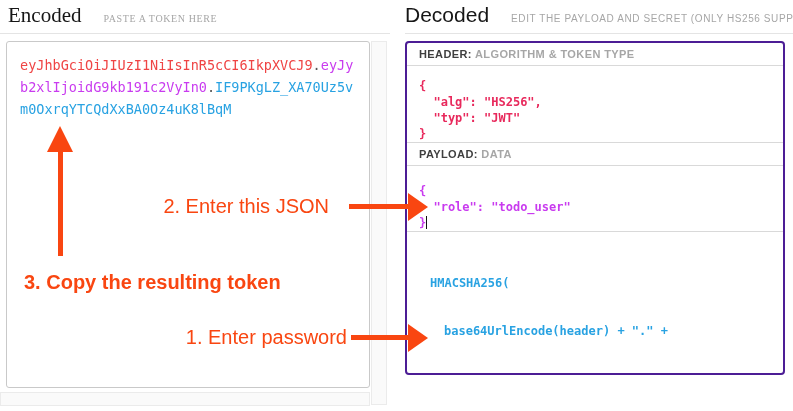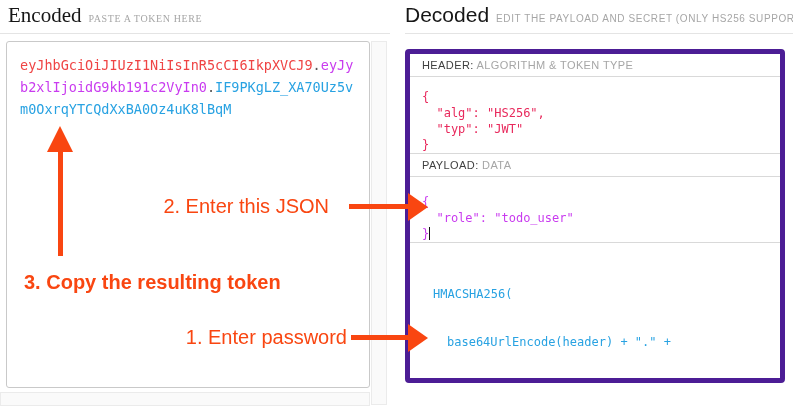--- a/index.html
+++ b/index.html
@@ -2,43 +2,43 @@
 <html><head>
 <meta charset="utf-8">
 <style>
   * { margin:0; padding:0; box-sizing:border-box; }
   html,body { width:793px; height:411px; background:#fff; overflow:hidden;
               font-family:"Liberation Sans", sans-serif; position:relative; }
 
   
   .col-header { position:absolute; top:3px; display:flex; align-items:baseline; white-space:nowrap; }
   .col-header .title { font-size:21px; color:#161616; font-weight:400; letter-spacing:0; }
-  .col-header .subtitle { font-size:10px; color:#a6a6a6; margin-left:7px; letter-spacing:0.6px; }
+  .col-header .subtitle { font-size:10px; color:#a6a6a6; margin-left:22px; letter-spacing:0.6px; }
   .hrule { position:absolute; top:33px; height:1px; background:#e4e4e4; }
 
   
   .encoded-box { position:absolute; left:6px; top:41px; width:364px; height:347px;
                  border:1px solid #c9c9c9; border-radius:3px; background:#fff;
                  padding:12px 13px; cursor:text; }
   .token { font-family:"DejaVu Sans Mono", monospace; font-size:13.5px; line-height:22px;
            word-break:break-all; white-space:normal; }
   .tok-header { color:#ef4444; }
   .tok-payload { color:#c93bef; }
   .tok-sig { color:#28a2e2; }
   .tok-dot { color:#555; }
 
   .vscroll { position:absolute; left:371px; top:41px; width:16px; height:364px;
              background:#fafafa; border:1px solid #ebebeb; }
   .hscroll { position:absolute; left:0; top:392px; width:370px; height:14px;
              background:#fafafa; border:1px solid #ebebeb; }
 
   
-  .decoded-panel { position:absolute; left:405px; top:49px; width:380px; height:334px;
-                   border:5px solid #4c1d95; border-radius:4px; background:#fff;
-                   display:flex; flex-direction:column; overflow:hidden; }
+  .decoded-panel { position:absolute; left:405px; top:41px; width:380px; height:334px;
+                   border:2px solid #4c1d95; border-radius:4px; background:#fff;
+                   display:flex; flex-direction:column; overflow:hidden;font-weight:bold; }
   .section-label { height:23px; border-bottom:1px solid #d9d9d9; font-size:11px;
                    line-height:22px; padding-left:12px; letter-spacing:0.4px; white-space:nowrap; }
   .section-label .strong { color:#3f3f3f; }
   .section-label .muted { color:#a6a6a6; }
   .code-box { border-bottom:1px solid #d9d9d9; font-family:"DejaVu Sans Mono", monospace;
               font-size:12px; line-height:16px; white-space:pre; cursor:text; }
   .code-header { height:78px; padding:12px 0 0 12px; color:#e8295c; }
   .code-payload { height:75px; padding:17px 0 0 12px; color:#c93bef; }
   .caret { display:inline-block; width:1px; height:13px; background:#111; vertical-align:-2px; }
   .code-sig { flex:1; border-bottom:none; padding:11px 0 0 12px; color:#28a2e2; }

